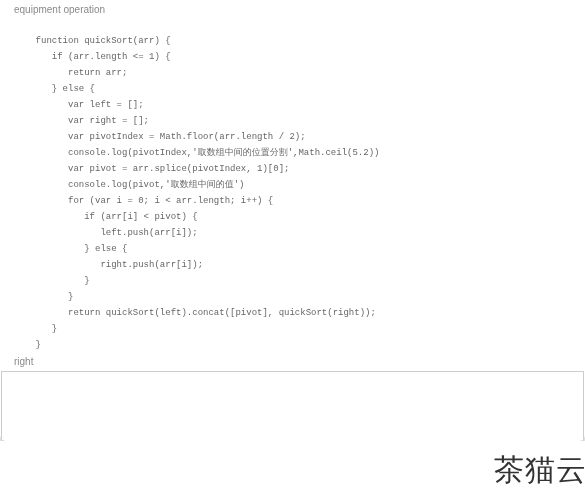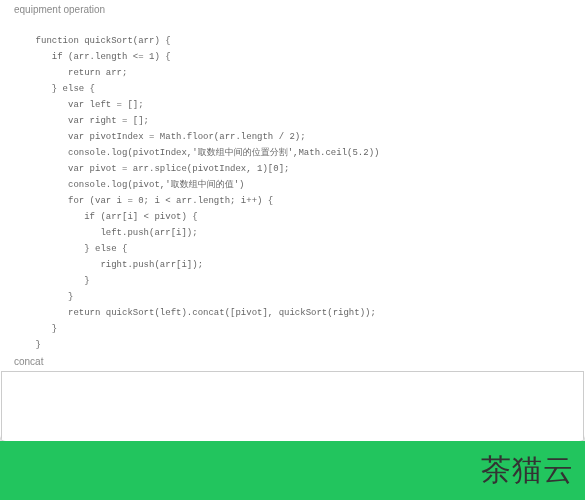--- a/index.html
+++ b/index.html
@@ -50,25 +50,25 @@
     margin: 2px 1px 0 1px;
     height: 218px;
     border: 1px solid #ccc;
     background: #fff;
   }
 
   .footer-area {
     position: absolute;
     left: 0; bottom: 0;
     width: 585px; height: 59px;
-    background: #22c55e;
+    background: #ffffff;
     display: flex;
     align-items: center;
     justify-content: flex-end;
-    padding-right: 13px;
+    padding-right: 0;
   }
   .watermark {
     font-size: 30px;
     color: #333;
     letter-spacing: 1px;
     padding-right: 0;
     margin-right: -2px;
   }
 </style>
 </head>
@@ -96,21 +96,21 @@
 <span>                left.push(arr[i]);</span>
 <span>             } else {</span>
 <span>                right.push(arr[i]);</span>
 <span>             }</span>
 <span>          }</span>
 <span>          return quickSort(left).concat([pivot], quickSort(right));</span>
 <span>       }</span>
 <span>    }</span>
 </div>
 
-    <div class="section-title method">concat</div>
+    <div class="section-title method">right</div>
 
     <div class="empty-box"></div>
 
   </div>
 
   <div class="footer-area">
     <div class="watermark">茶猫云</div>
   </div>
 
 </div>

